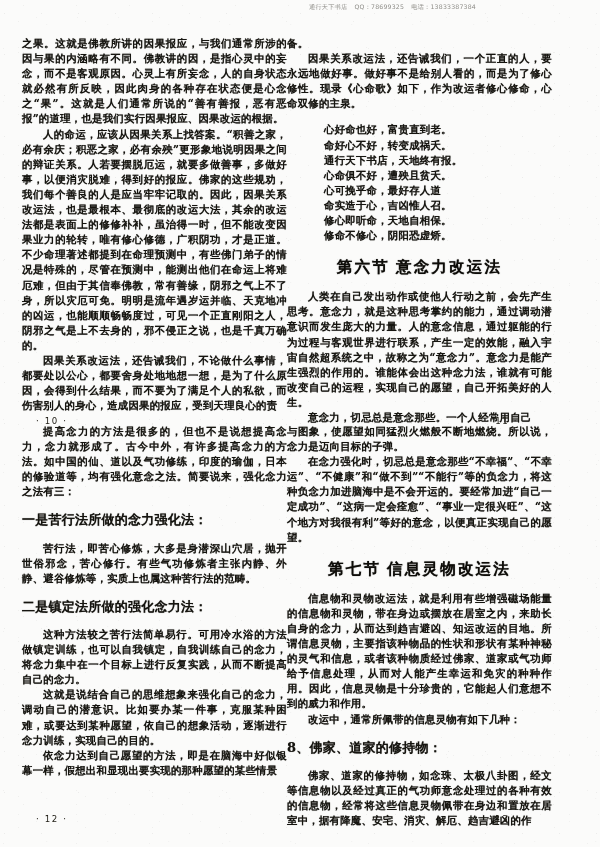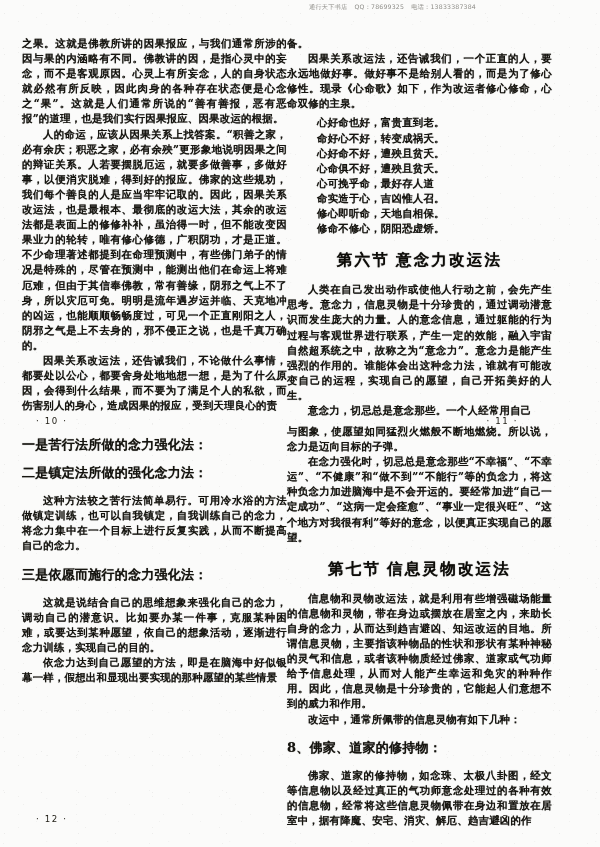--- a/index.html
+++ b/index.html
@@ -107,21 +107,21 @@
     color: #0d0c08;
     text-align: center;
     letter-spacing: 2.2px;
     margin: 14px 0 11px 0;
     text-shadow: 0 0 .9px rgba(13,12,8,.7);
   }
   .section-heading .sec-no { margin-right: 6px; }
 
   
   .verse {
-    margin: 4px;
+    margin: 11px;
     padding: 0 0 0 26px;
   }
   .verse-line {
     font-family: "DejaVu Serif", "Liberation Serif", serif;
     font-size: 10.4px;
     line-height: 15.1px;
     color: #15140f;
     font-weight: 600;
     letter-spacing: .25px;
     white-space: nowrap;
@@ -174,45 +174,46 @@
       <div class="folio folio-left">· 10 ·</div>
     </div>
 
     <div class="page page-right">
       <p class="para flush">备。</p>
       <p class="para indent">因果关系改运法，还告诫我们，一个正直的人，要永远地做好事。做好事不是给别人看的，而是为了修心修性。现录《心命歌》如下，作为改运者修心修命，心命双修的主泉。</p>
 
       <div class="verse">
         <div class="verse-line">心好命也好，富贵直到老。</div>
         <div class="verse-line">命好心不好，转变成祸夭。</div>
-        <div class="verse-line">心好命不好，遭殃且贫夭。</div>
+        <div class="verse-line">通行天下书店，天地终有报。</div>
         <div class="verse-line">心命俱不好，遭殃且贫夭。</div>
         <div class="verse-line">心可挽乎命，最好存人道</div>
         <div class="verse-line">命实造于心，吉凶惟人召。</div>
         <div class="verse-line">修心即听命，天地自相保。</div>
         <div class="verse-line">修命不修心，阴阳恐虚矫。</div>
       </div>
 
       <div class="section-heading">
         <span class="sec-no">第六节</span><span>意念力改运法</span>
       </div>
 
-      <p class="para indent">人类在自己发出动作或使他人行动之前，会先产生思考。意念力，信息灵物是十分珍贵的，通过调动潜意识而发生庞大的力量。人的意念信息，通过躯能的行为过程与客观世界进行联系，产生一定的效能，融入宇宙自然超系统之中，故称之为“意念力”。意念力是能产生强烈的作用的。谁能体会出这种念力法，谁就有可能改变自己的运程，实现自己的愿望，自己开拓美好的人生。</p>
+      <p class="para indent">人类在自己发出动作或使他人行动之前，会先产生思考。意念力，就是这种思考掌约的能力，通过调动潜意识而发生庞大的力量。人的意念信息，通过躯能的行为过程与客观世界进行联系，产生一定的效能，融入宇宙自然超系统之中，故称之为“意念力”。意念力是能产生强烈的作用的。谁能体会出这种念力法，谁就有可能改变自己的运程，实现自己的愿望，自己开拓美好的人生。</p>
       <p class="para indent">意念力，切忌总是意念那些。一个人经常用自己</p>
       <div class="folio folio-right">· 11 ·</div>
     </div>
   </div>
 
   <div class="half half-bottom">
 
     <div class="page page-left">
+      <p class="para indent">提高念力的方法是很多的，但也不是说想提高念力，念力就形成了。古今中外，有许多提高念力的方法。如中国的仙、道以及气功修练，印度的瑜伽，日本的修验道等，均有强化意念之法。简要说来，强化念力之法有三：</p>
       <p class="sub-heading">一是苦行法所做的念力强化法：</p>
+      <p class="para indent">苦行法，即苦心修炼，大多是身潜深山穴居，抛开世俗邪念，苦心修行。有些气功修炼者主张内静、外静、避谷修炼等，实质上也属这种苦行法的范畴。</p>
       <p class="sub-heading">二是镇定法所做的强化念力法：</p>
       <p class="para indent">这种方法较之苦行法简单易行。可用冷水浴的方法做镇定训练，也可以自我镇定，自我训练自己的念力，将念力集中在一个目标上进行反复实践，从而不断提高自己的念力。</p>
-      <p class="sub-heading">三是依愿而施行的念力强化法：</p>
       <p class="para indent">这就是说结合自己的思维想象来强化自己的念力，调动自己的潜意识。比如要办某一件事，克服某种困难，或要达到某种愿望，依自己的想象活动，逐渐进行念力训练，实现自己的目的。</p>
       <p class="para indent">依念力达到自己愿望的方法，即是在脑海中好似银幕一样，假想出和显现出要实现的那种愿望的某些情景</p>
       <div class="folio folio-left">· 12 ·</div>
     </div>
 
     <div class="page page-right">
       <p class="para flush">与图象，使愿望如同猛烈火燃般不断地燃烧。所以说，念力是迈向目标的子弹。</p>
       <p class="para indent">在念力强化时，切忌总是意念那些“不幸福”、“不幸运”、“不健康”和“做不到”“不能行”等的负念力，将这种负念力加进脑海中是不会开运的。要经常加进“自己一定成功”、“这病一定会痊愈”、“事业一定很兴旺”、“这个地方对我很有利”等好的意念，以便真正实现自己的愿望。</p>
 
       <div class="section-heading">

